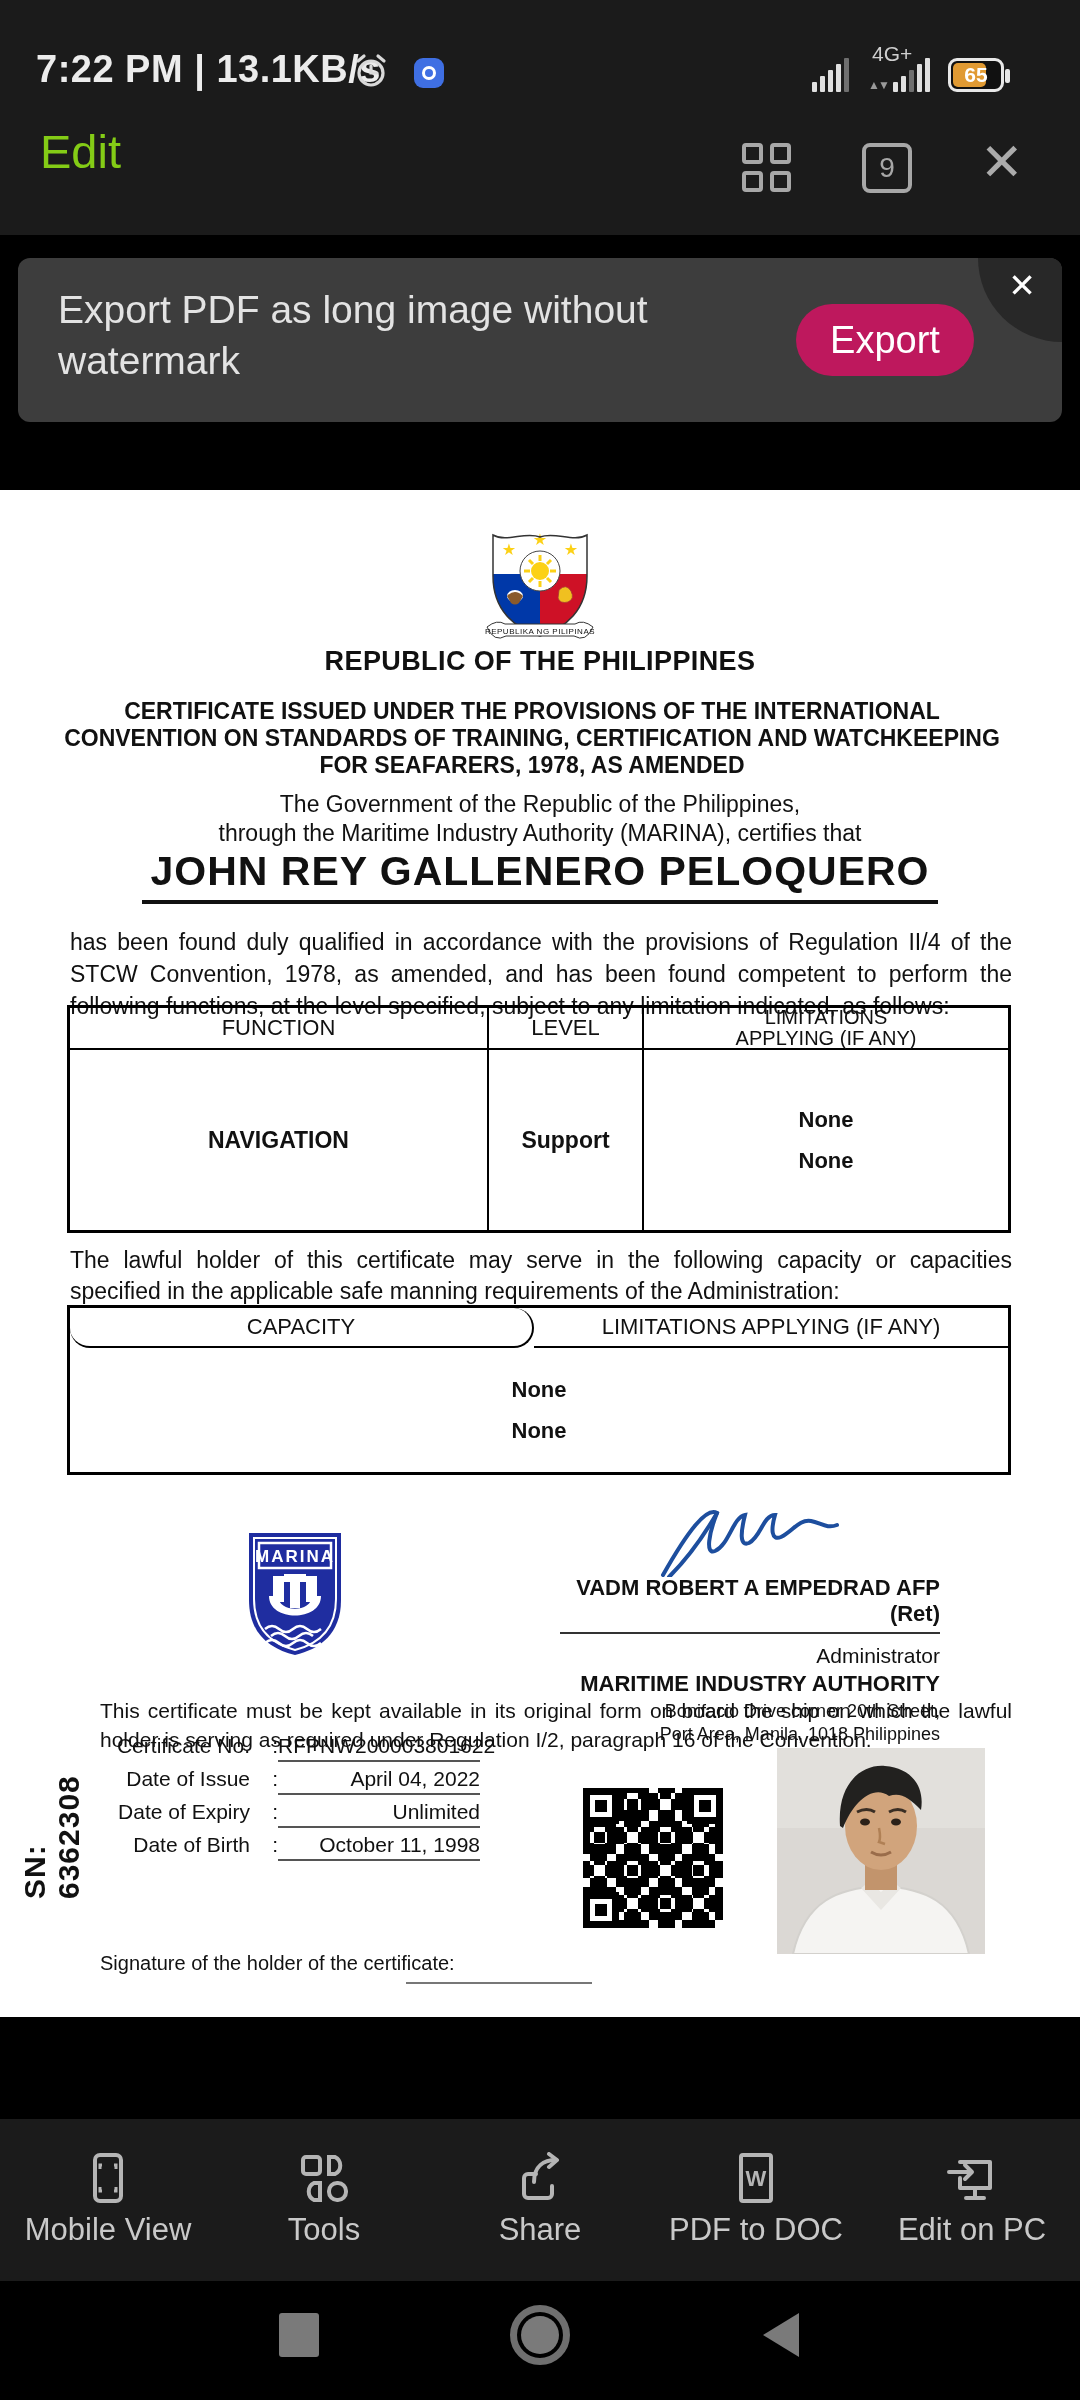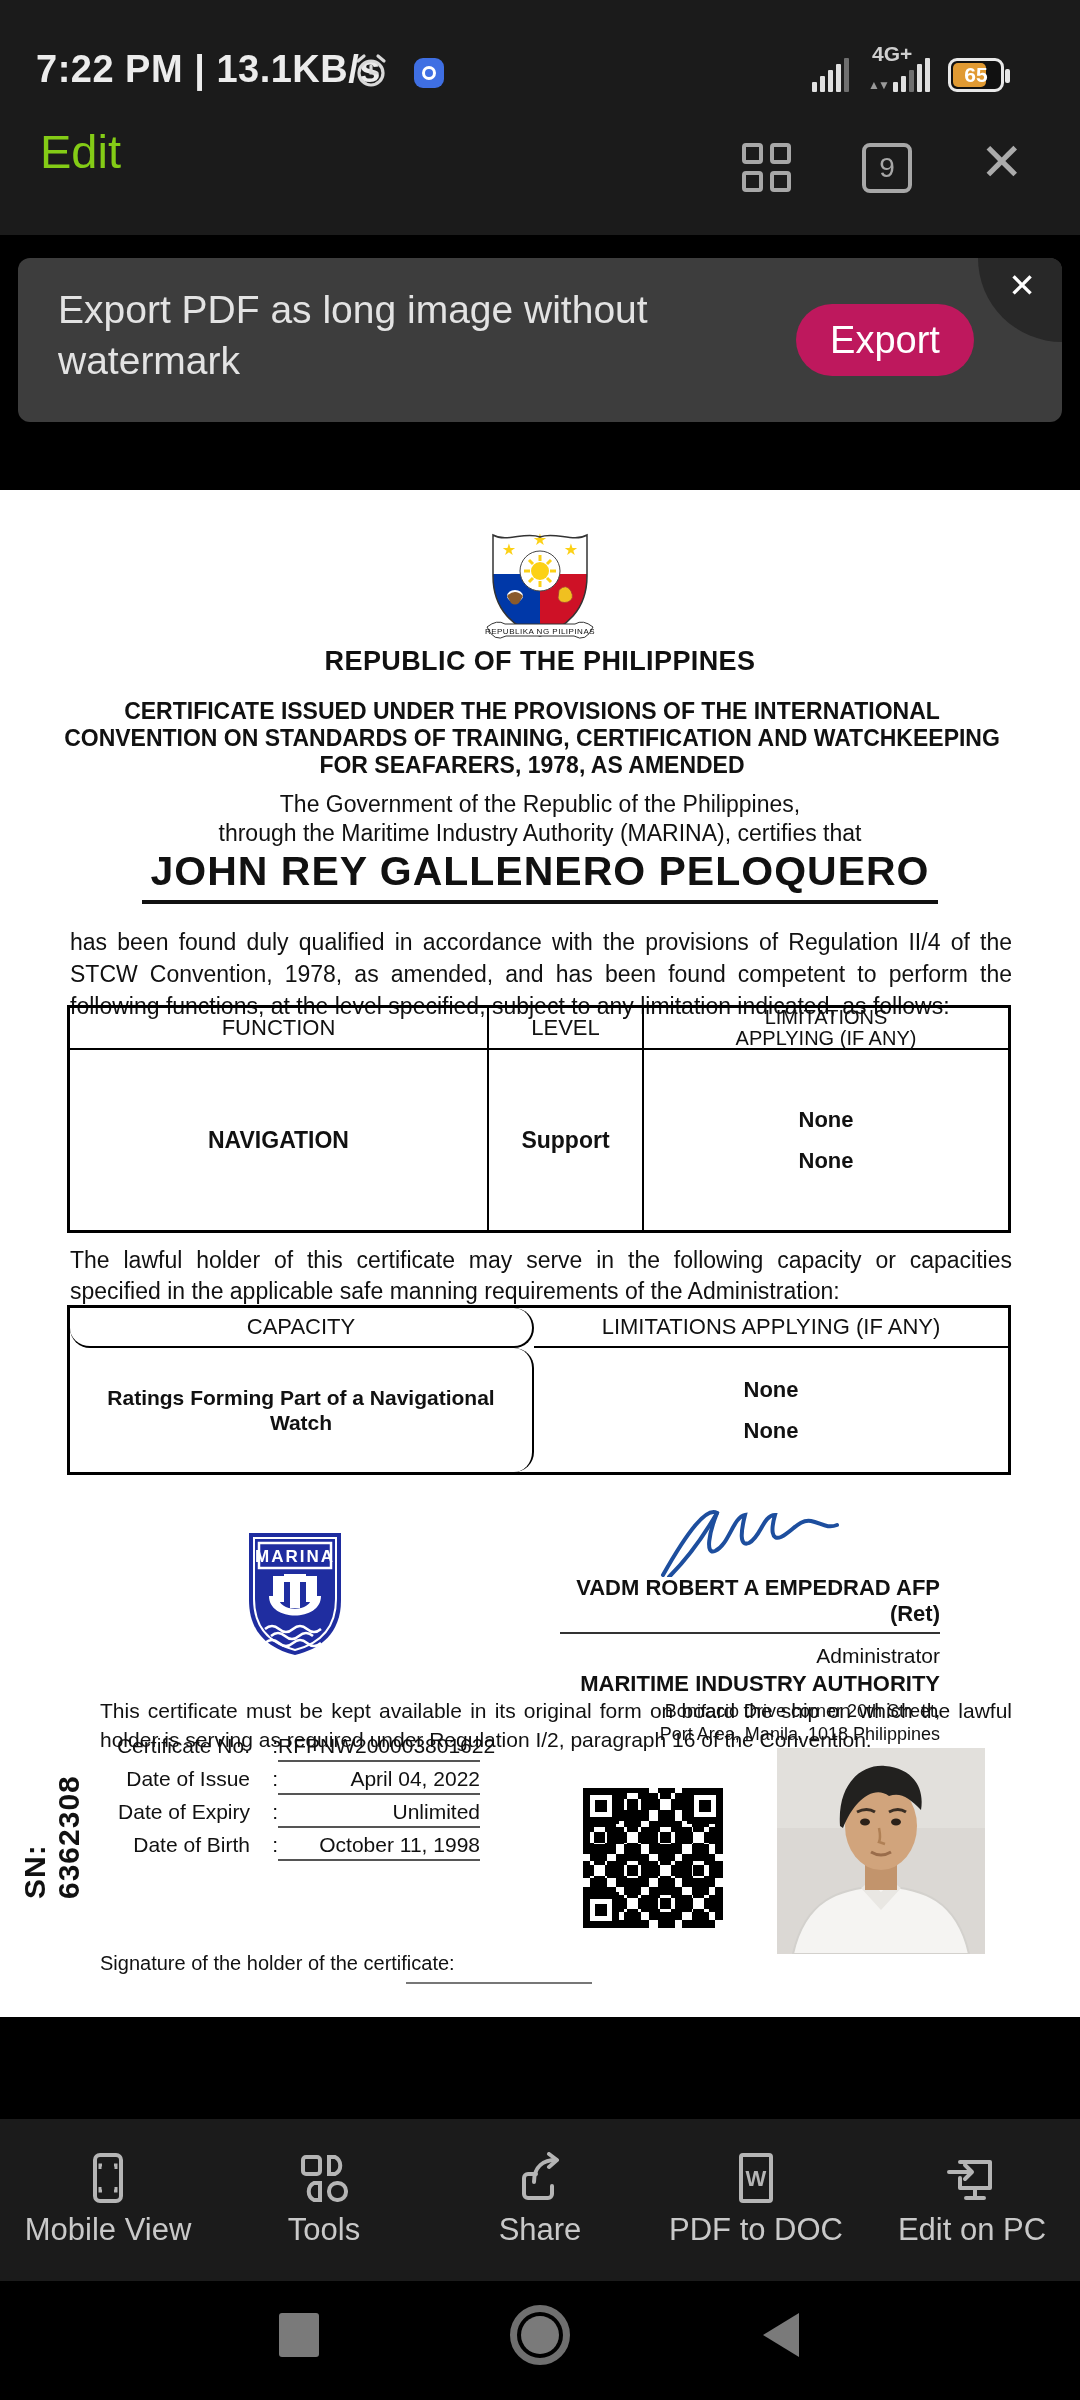--- a/index.html
+++ b/index.html
@@ -9,21 +9,21 @@
 
   
   .top-chrome { position:absolute; left:0; top:0; width:1080px; height:235px; background:#1b1b1b; }
   .status-left { position:absolute; left:36px; top:48px; color:#ececec; font-size:38px; font-weight:600; letter-spacing:0.5px; }
   .alarm-icon { position:absolute; left:352px; top:52px; }
   .app-badge { position:absolute; left:414px; top:58px; width:30px; height:30px; border-radius:9px; background:#3f6fe3; }
   .app-badge::after { content:""; position:absolute; left:8px; top:8px; width:8px; height:8px; border:3px solid #fff; border-radius:50%; }
   .sig-bars { position:absolute; display:flex; align-items:flex-end; gap:3px; }
   .sig-bars i { display:block; width:5px; border-radius:1px; }
   .sim1 { left:812px; top:58px; }
-  .net-label { position:absolute; left:872px; top:42px; color:#cfcfcf; font-size:21px; font-weight:700; }
+  .net-label { position:absolute; left:872px; top:42px; color:#cfcfcf; font-size:21px; font-weight:400; }
   .net-arrows { position:absolute; left:868px; top:78px; color:#9a9a9a; font-size:12px; letter-spacing:-2px; }
   .sim2 { left:893px; top:58px; }
   .battery { position:absolute; left:948px; top:58px; width:56px; height:34px; border:3px solid #e8e8e8; border-radius:9px; background:#111; }
   .battery::after { content:""; position:absolute; right:-9px; top:8px; width:5px; height:14px; background:#e8e8e8; border-radius:2px; }
   .battery-fill { position:absolute; left:2px; top:2px; bottom:2px; width:65%; background:#e09a33; border-radius:5px; }
   .battery-num { position:absolute; inset:0; display:flex; align-items:center; justify-content:center; color:#fff; font-size:21px; font-weight:700; }
 
   .hdr-title { position:absolute; left:40px; top:124px; color:#84cc16; font-size:47px; }
   .hdr-grid { position:absolute; left:742px; top:143px; width:50px; height:50px; display:grid; grid-template-columns:21px 21px; grid-template-rows:21px 21px; gap:7px; }
   .hdr-grid i { border:4px solid #a7a7a7; border-radius:4px; }
@@ -237,23 +237,20 @@
     </div>
 
     <div class="para para2">The lawful holder of this certificate may serve in the following capacity or capacities specified in the applicable safe manning requirements of the Administration:</div>
 
     <div class="tbl tbl2">
       <div class="tr">
         <div class="tc th hrow c1">CAPACITY</div>
         <div class="tc th hrow c2">LIMITATIONS APPLYING (IF ANY)</div>
       </div>
       <div class="tr">
-        <div class="tc brow c1">
-          <div class="cap-text">Ratings Forming Part of a Navigational Watch</div>
-        </div>
         <div class="tc brow c2 none-stack">
           <div>None</div>
           <div>None</div>
         </div>
       </div>
     </div>
 
     <svg class="marina" width="100" height="128" viewBox="0 0 100 128">
       <path d="M4,3 H96 V70 C96,104 75,119 50,125 C25,119 4,104 4,70 Z" fill="#1f2da0"></path>
       <path d="M9,8 H91 V69 C91,100 73,114 50,120 C27,114 9,100 9,69 Z" fill="none" stroke="#fff" stroke-width="2"></path>

